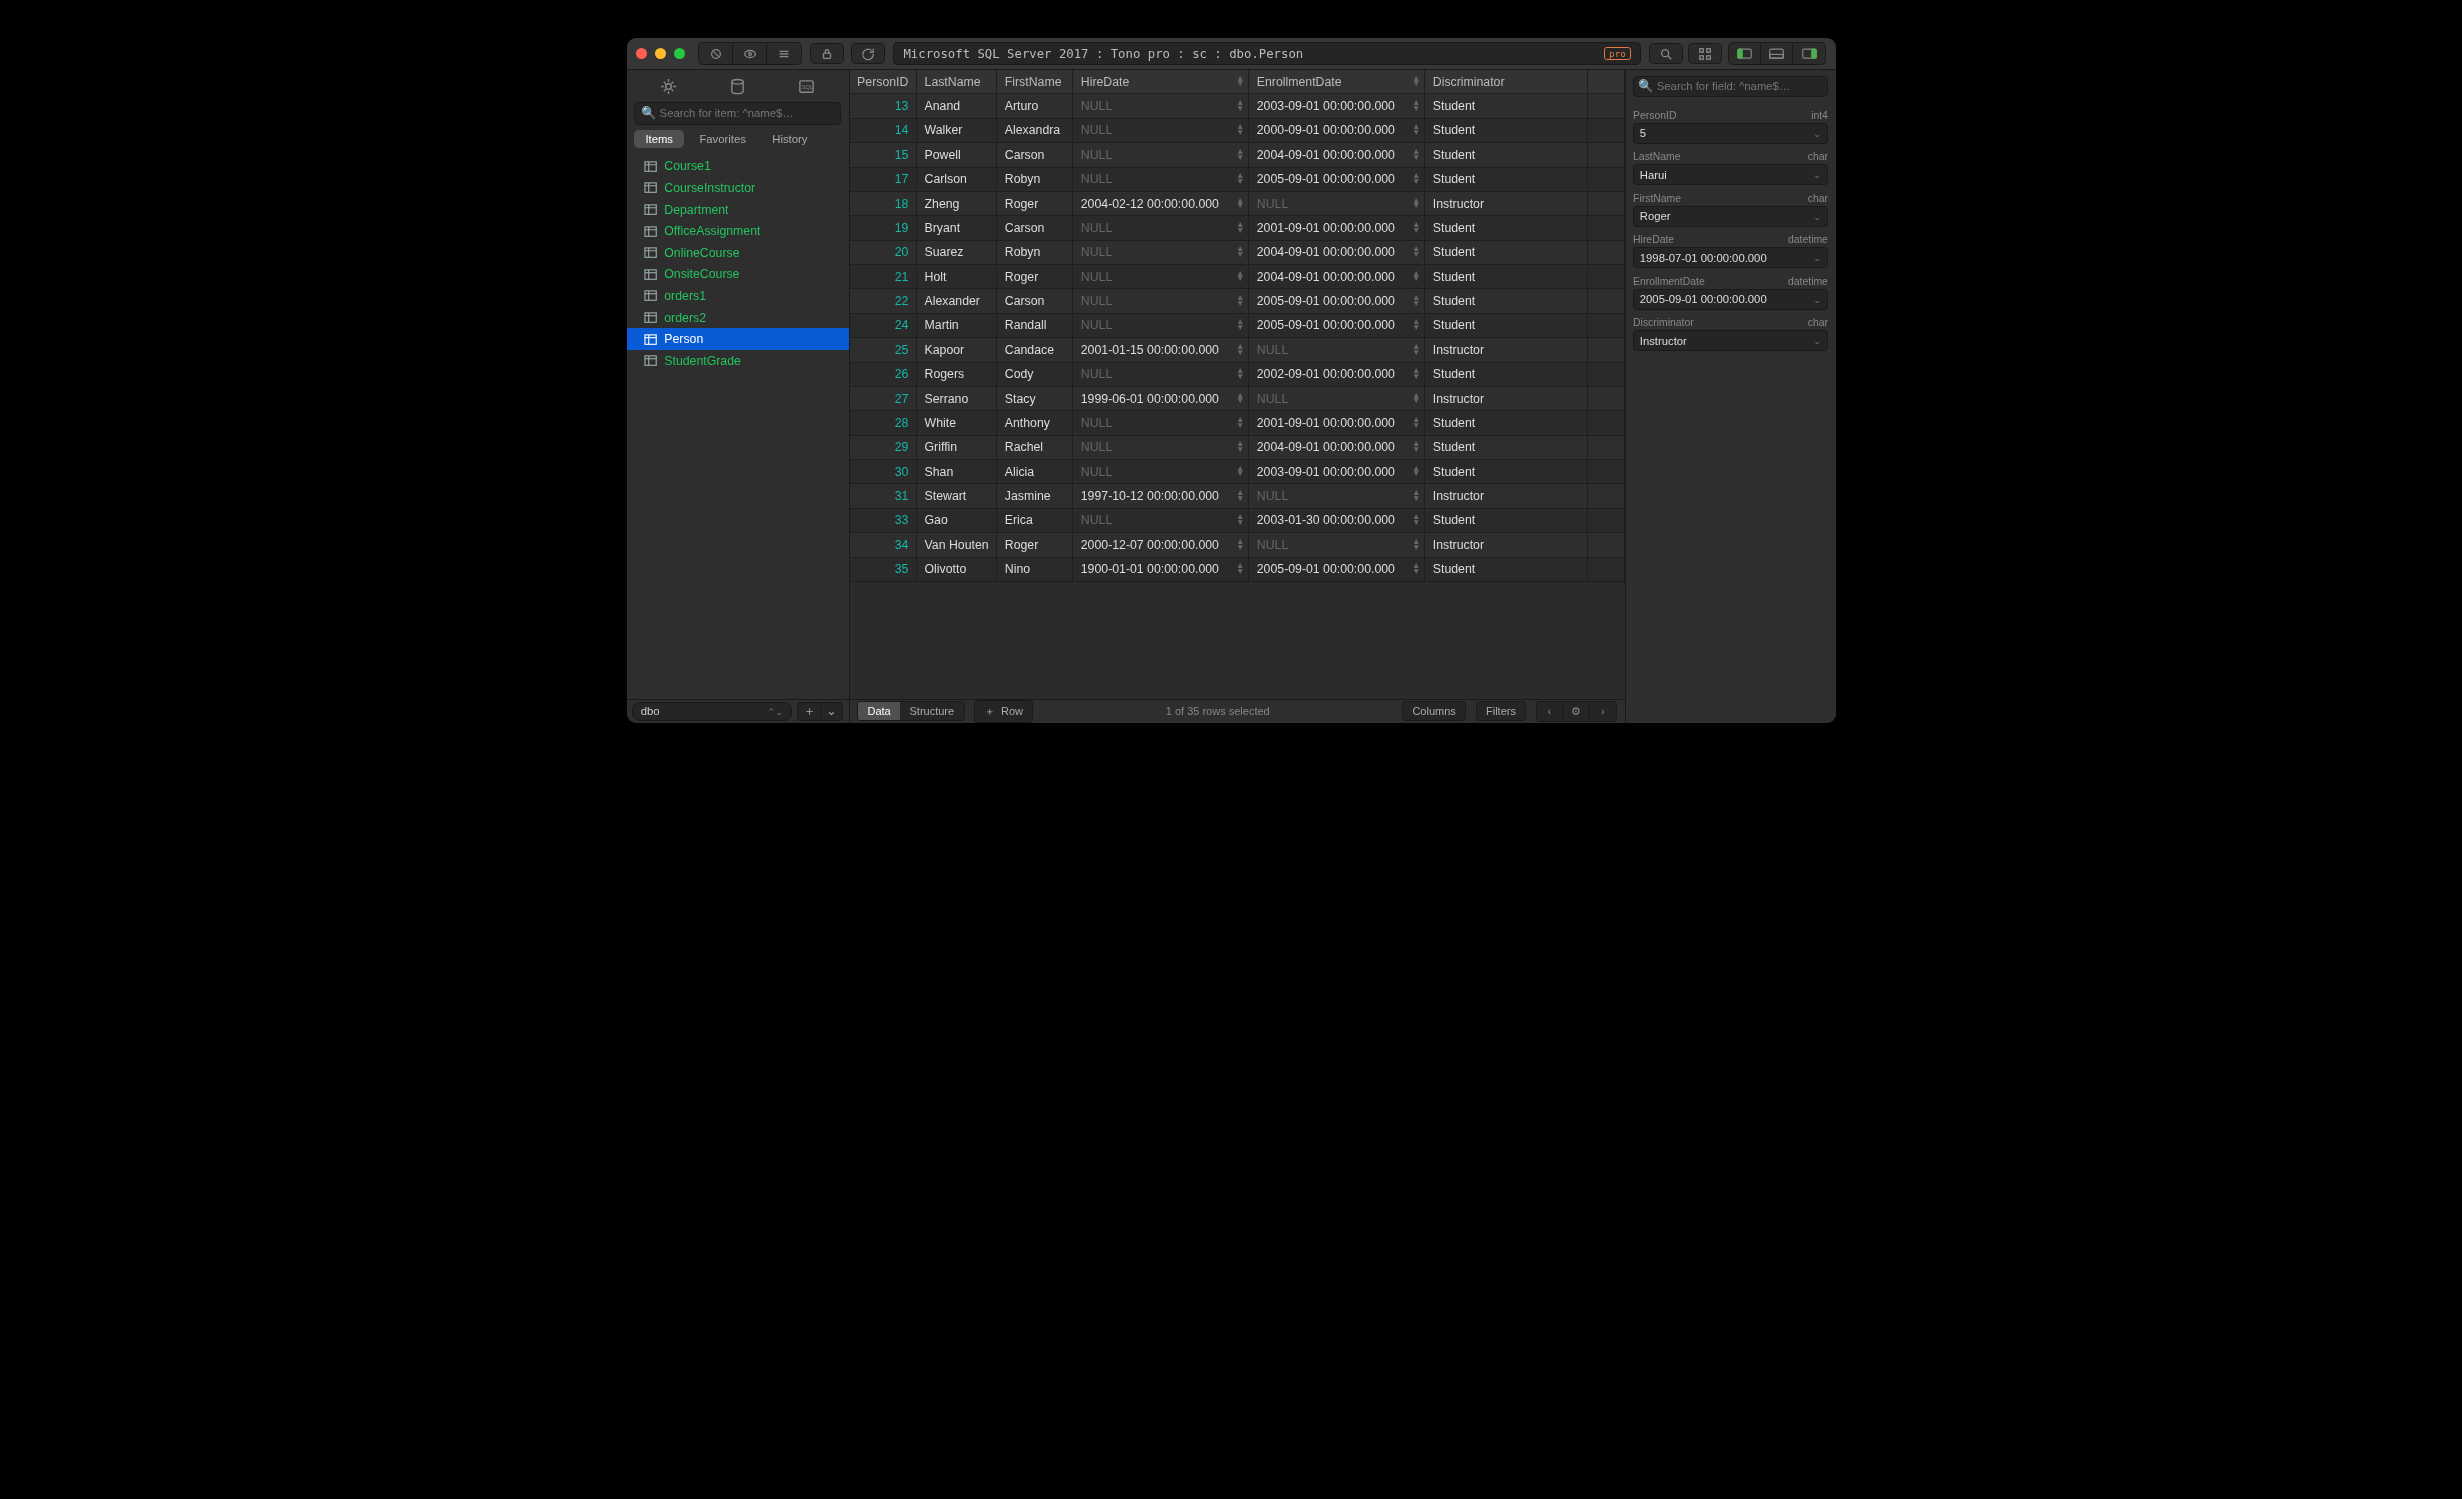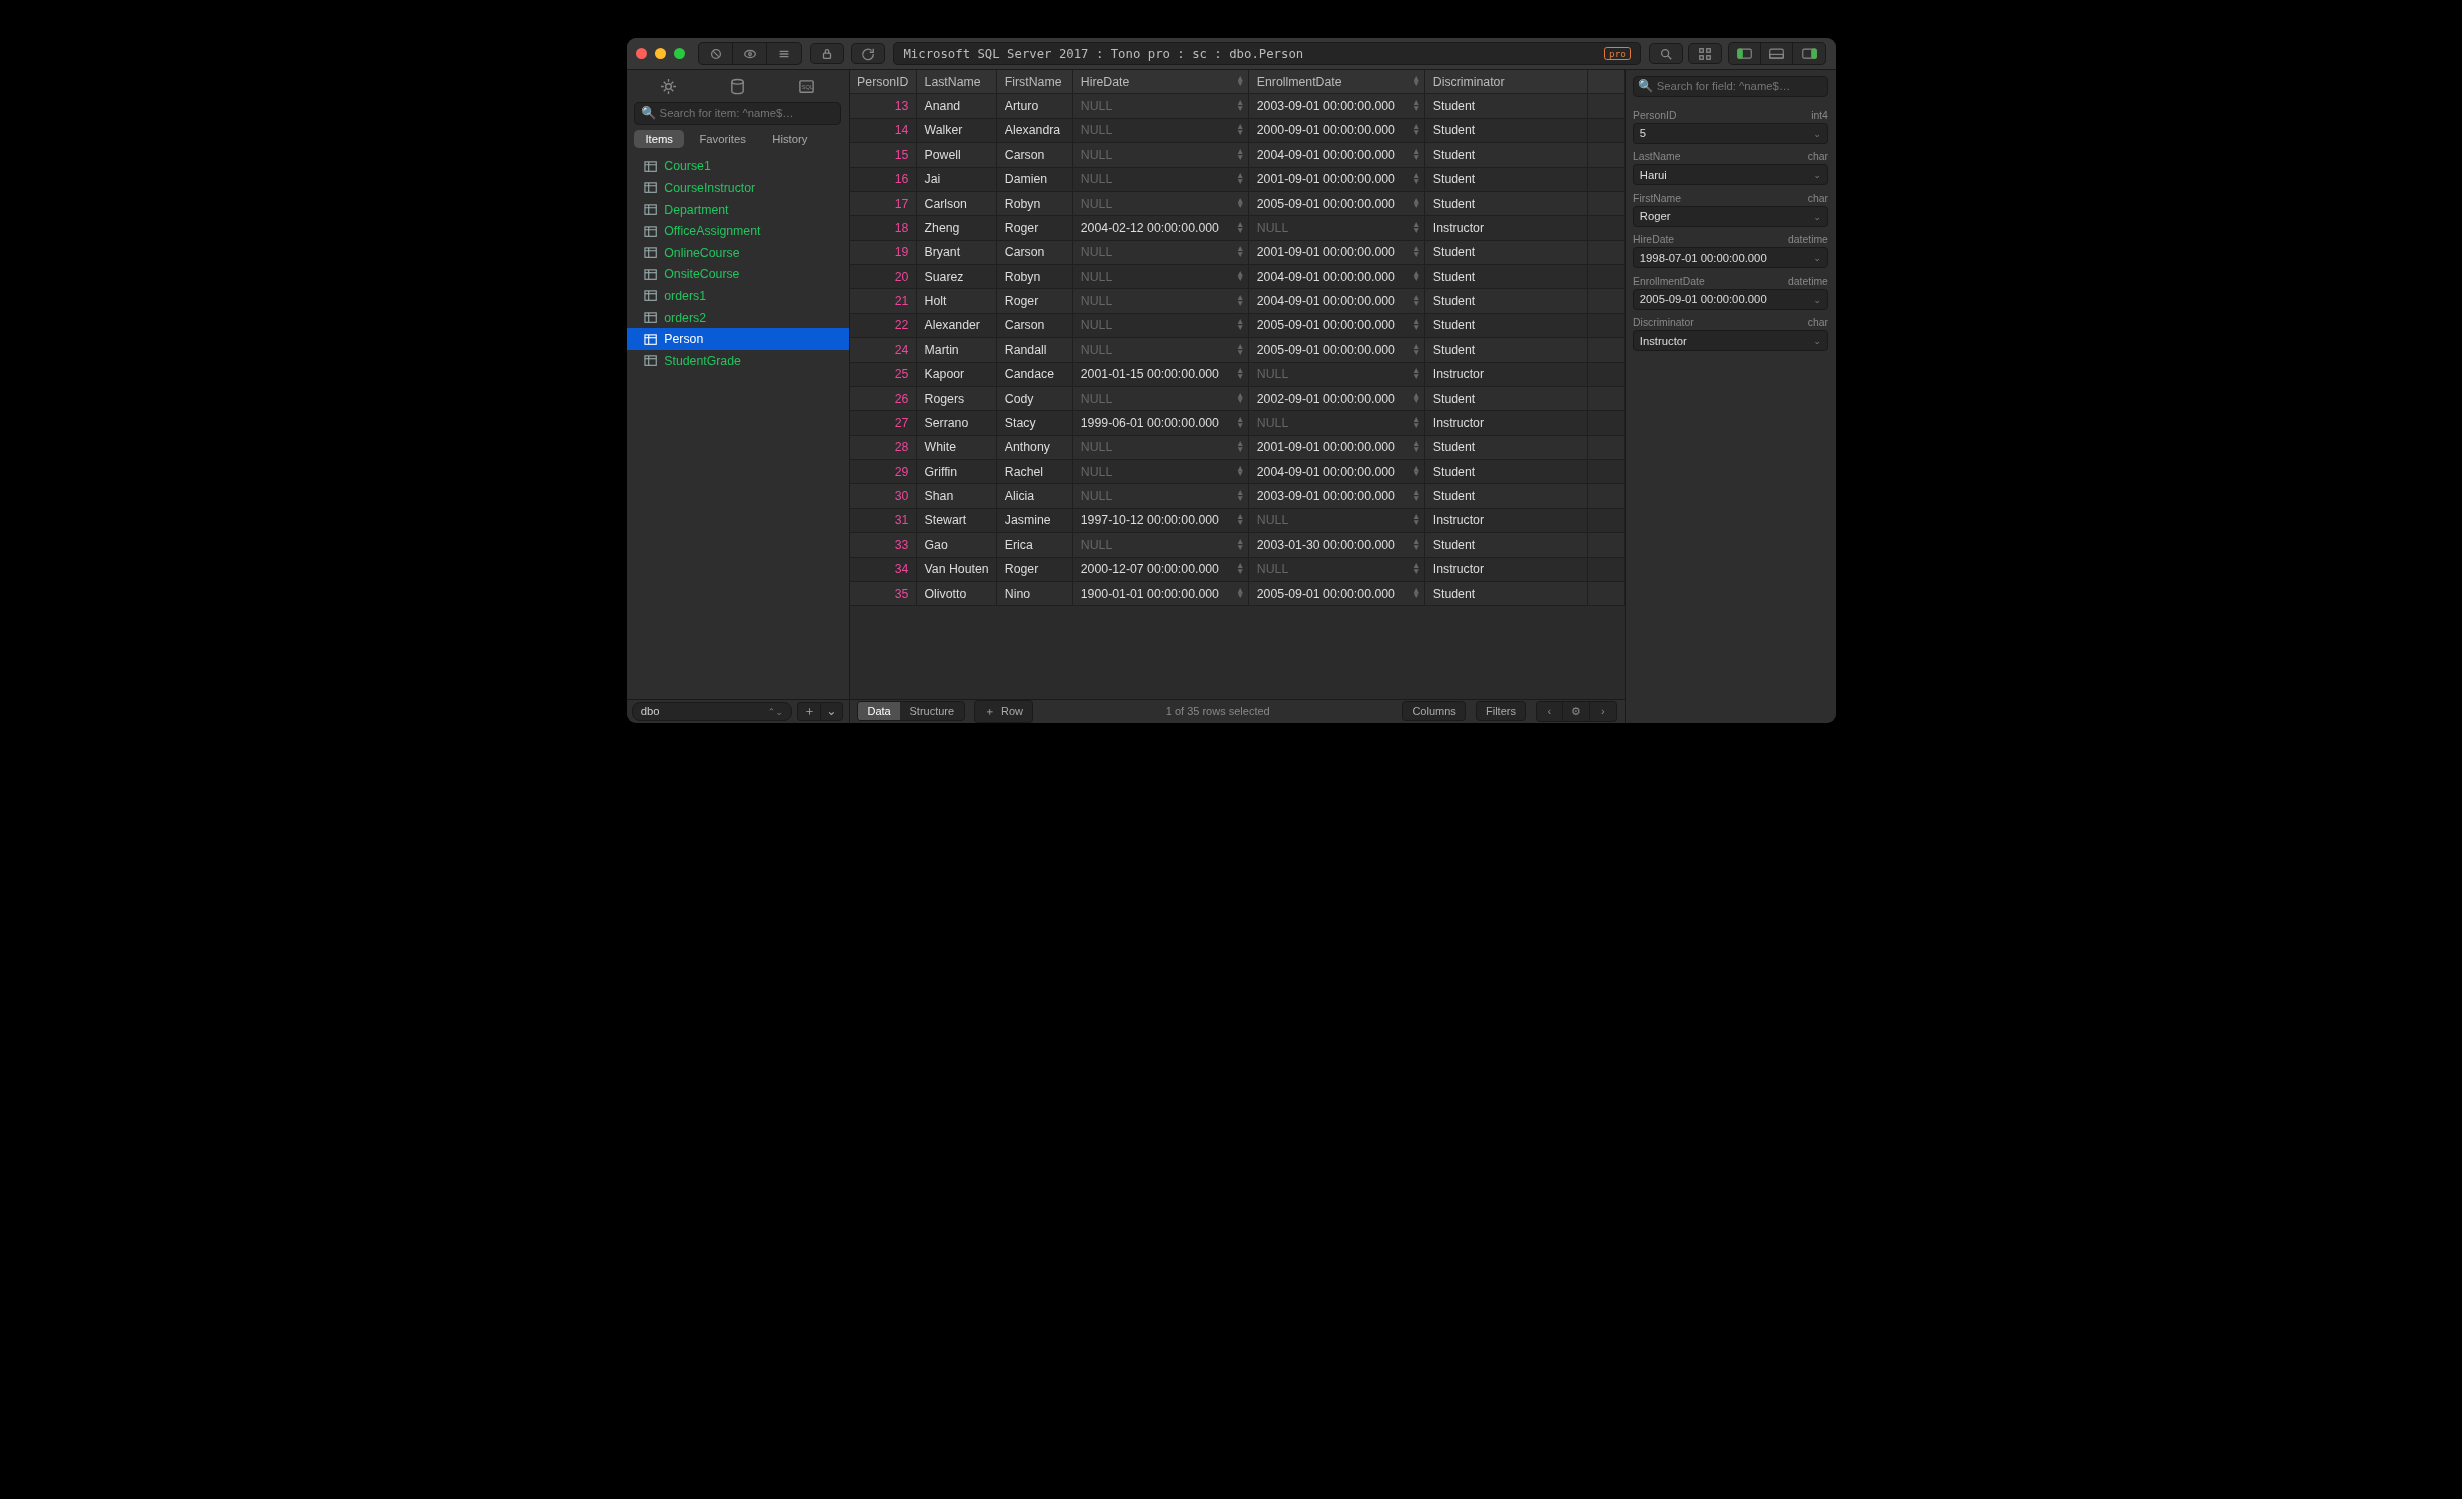--- a/index.html
+++ b/index.html
@@ -101,21 +101,21 @@
   .mini-btns { display:flex; }
   .mini-btns .mb { width:22.7px; height:19px; background:#252525; border:0.9px solid #1a1a1a; display:flex; align-items:center; justify-content:center; color:#aaa; }
   .mini-btns .mb:first-child { border-radius:3.8px 0 0 3.8px; border-right:none; }
   .mini-btns .mb:last-child { border-radius:0 3.8px 3.8px 0; }
   
   .main { flex:1; display:flex; flex-direction:column; min-width:0; }
   .grid-wrap { flex:1; overflow:auto; background:#2b2b2b; }
   table.grid { width:100%; border-collapse:collapse; font-size:12.3px; }
   table.grid th, table.grid td { border-right:0.9px solid #1f1f1f; border-bottom:0.9px solid #1f1f1f; padding:4.7px 7.6px; text-align:left; white-space:nowrap; }
   table.grid th { background:#333; color:#bbb; font-weight:500; position:sticky; top:0; height:21px; }
-  table.grid td.idcol { text-align:right; color:#ec4899; width:47px; }
+  table.grid td.idcol { text-align:right; color:#14b8a6; width:47px; }
   table.grid td.null { color:#666; }
   table.grid tr:nth-child(even) td { background:#2a2a2a; }
   table.grid tr:nth-child(odd) td { background:#2e2e2e; }
   .col-hiredate, .col-enroll { position:relative; }
   .stepper { position:absolute; right:3.8px; top:50%; transform:translateY(-50%); color:#666; font-size:8.5px; line-height:5.7px; }
   th .stepper { color:#666; }
   
   .main-footer { height:24.5px; border-top:0.9px solid #1a1a1a; background:#2e2e2e; display:flex; align-items:center; gap:9.4px; padding:0 7.6px; font-size:11px; color:#aaa; }
   .seg { display:flex; background:#252525; border:0.9px solid #1a1a1a; border-radius:3.8px; overflow:hidden; }
   .seg .s { padding:2.8px 9.4px; }
@@ -404,29 +404,20 @@
               <tr>
                 <td class="idcol">15</td>
                 <td>Powell</td>
                 <td>Carson</td>
                 <td class="null" style="position: relative;">NULL<span class="stepper">▲<br>▼</span></td>
                 <td style="position: relative;">2004-09-01 00:00:00.000<span class="stepper">▲<br>▼</span></td>
                 <td>Student</td>
                 <td>&nbsp;</td>
               </tr>
               <tr>
-                <td class="idcol">16</td>
-                <td>Jai</td>
-                <td>Damien</td>
-                <td class="null" style="position: relative;">NULL<span class="stepper">▲<br>▼</span></td>
-                <td style="position: relative;">2001-09-01 00:00:00.000<span class="stepper">▲<br>▼</span></td>
-                <td>Student</td>
-                <td>&nbsp;</td>
-              </tr>
-              <tr>
                 <td class="idcol">17</td>
                 <td>Carlson</td>
                 <td>Robyn</td>
                 <td class="null" style="position: relative;">NULL<span class="stepper">▲<br>▼</span></td>
                 <td style="position: relative;">2005-09-01 00:00:00.000<span class="stepper">▲<br>▼</span></td>
                 <td>Student</td>
                 <td>&nbsp;</td>
               </tr>
               <tr>
                 <td class="idcol">18</td>

